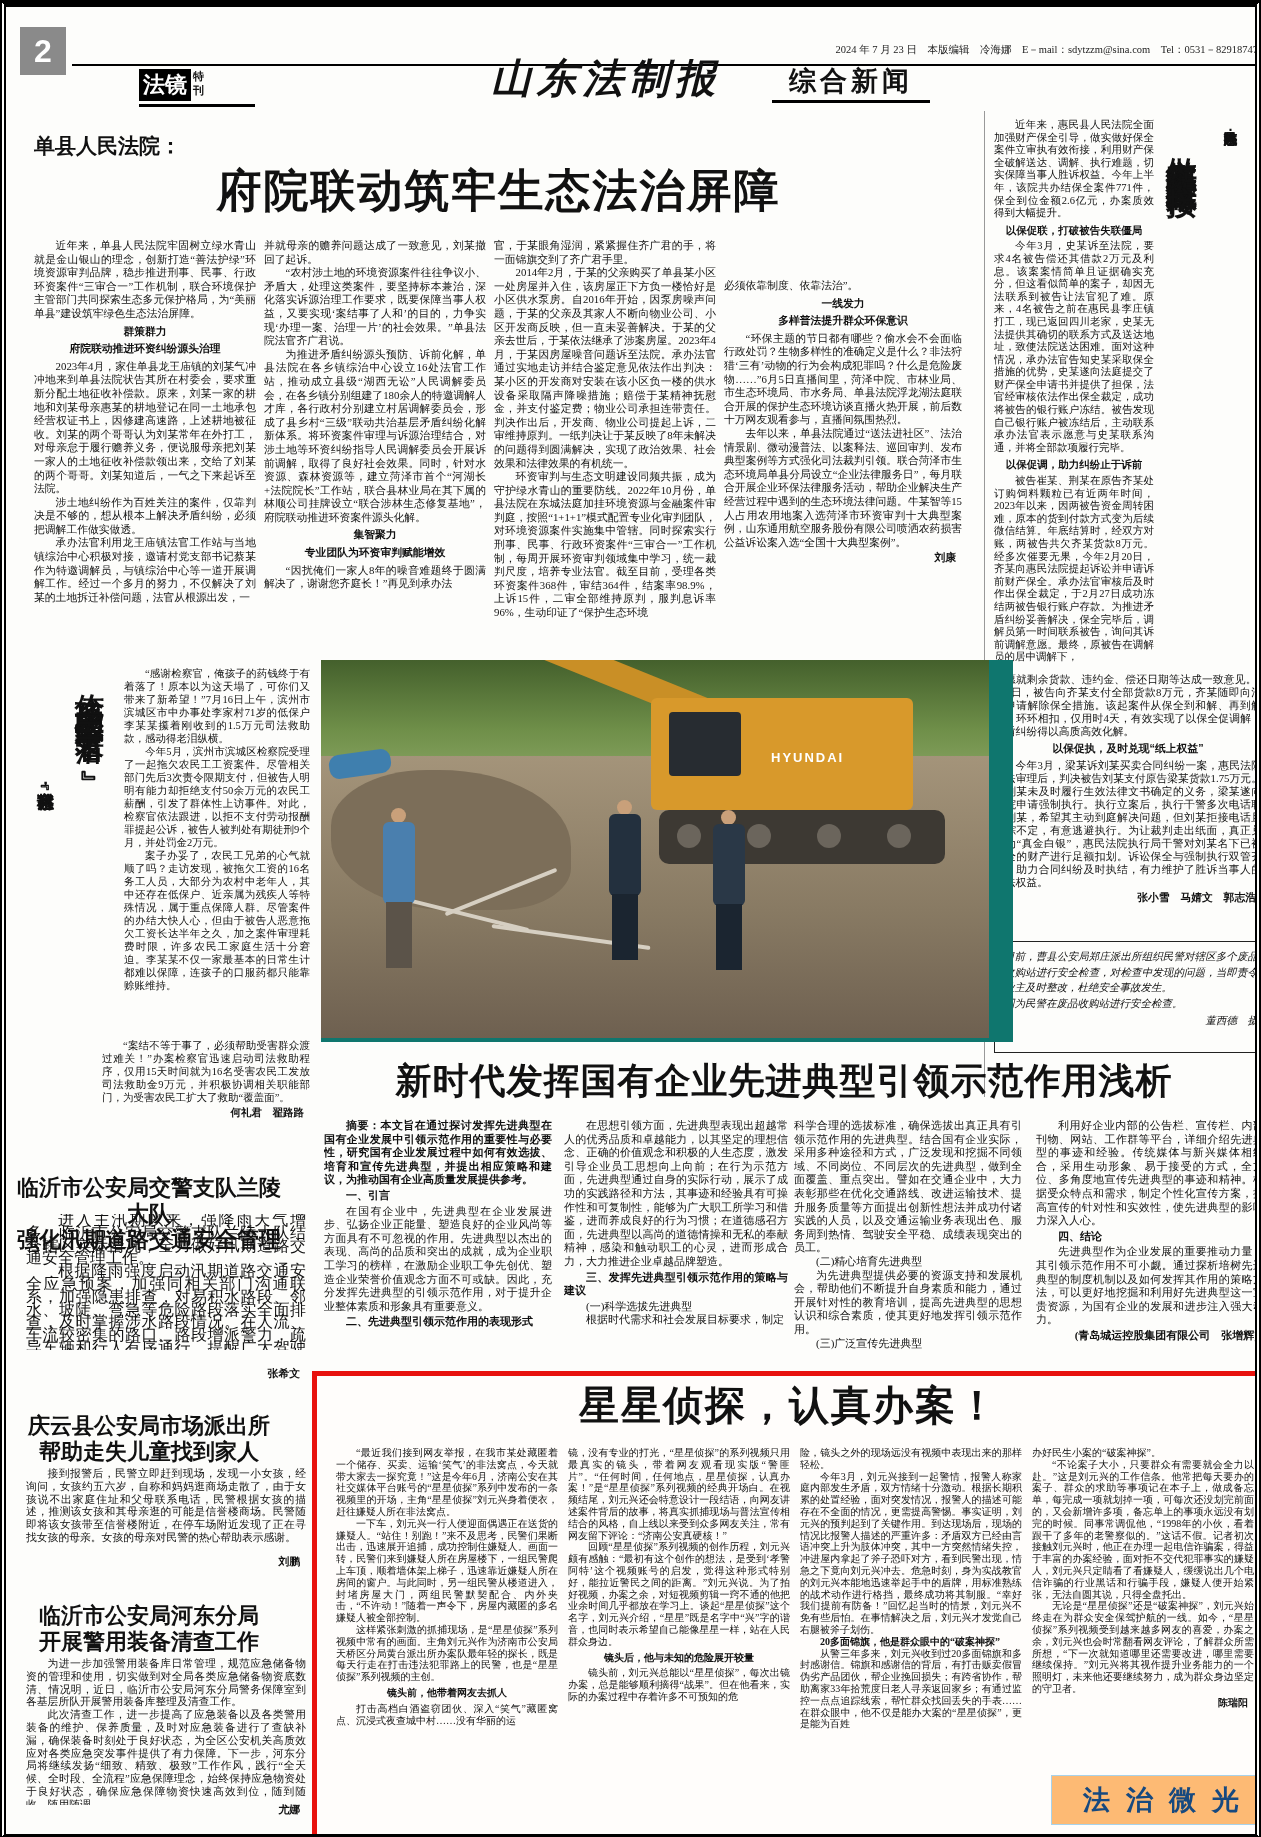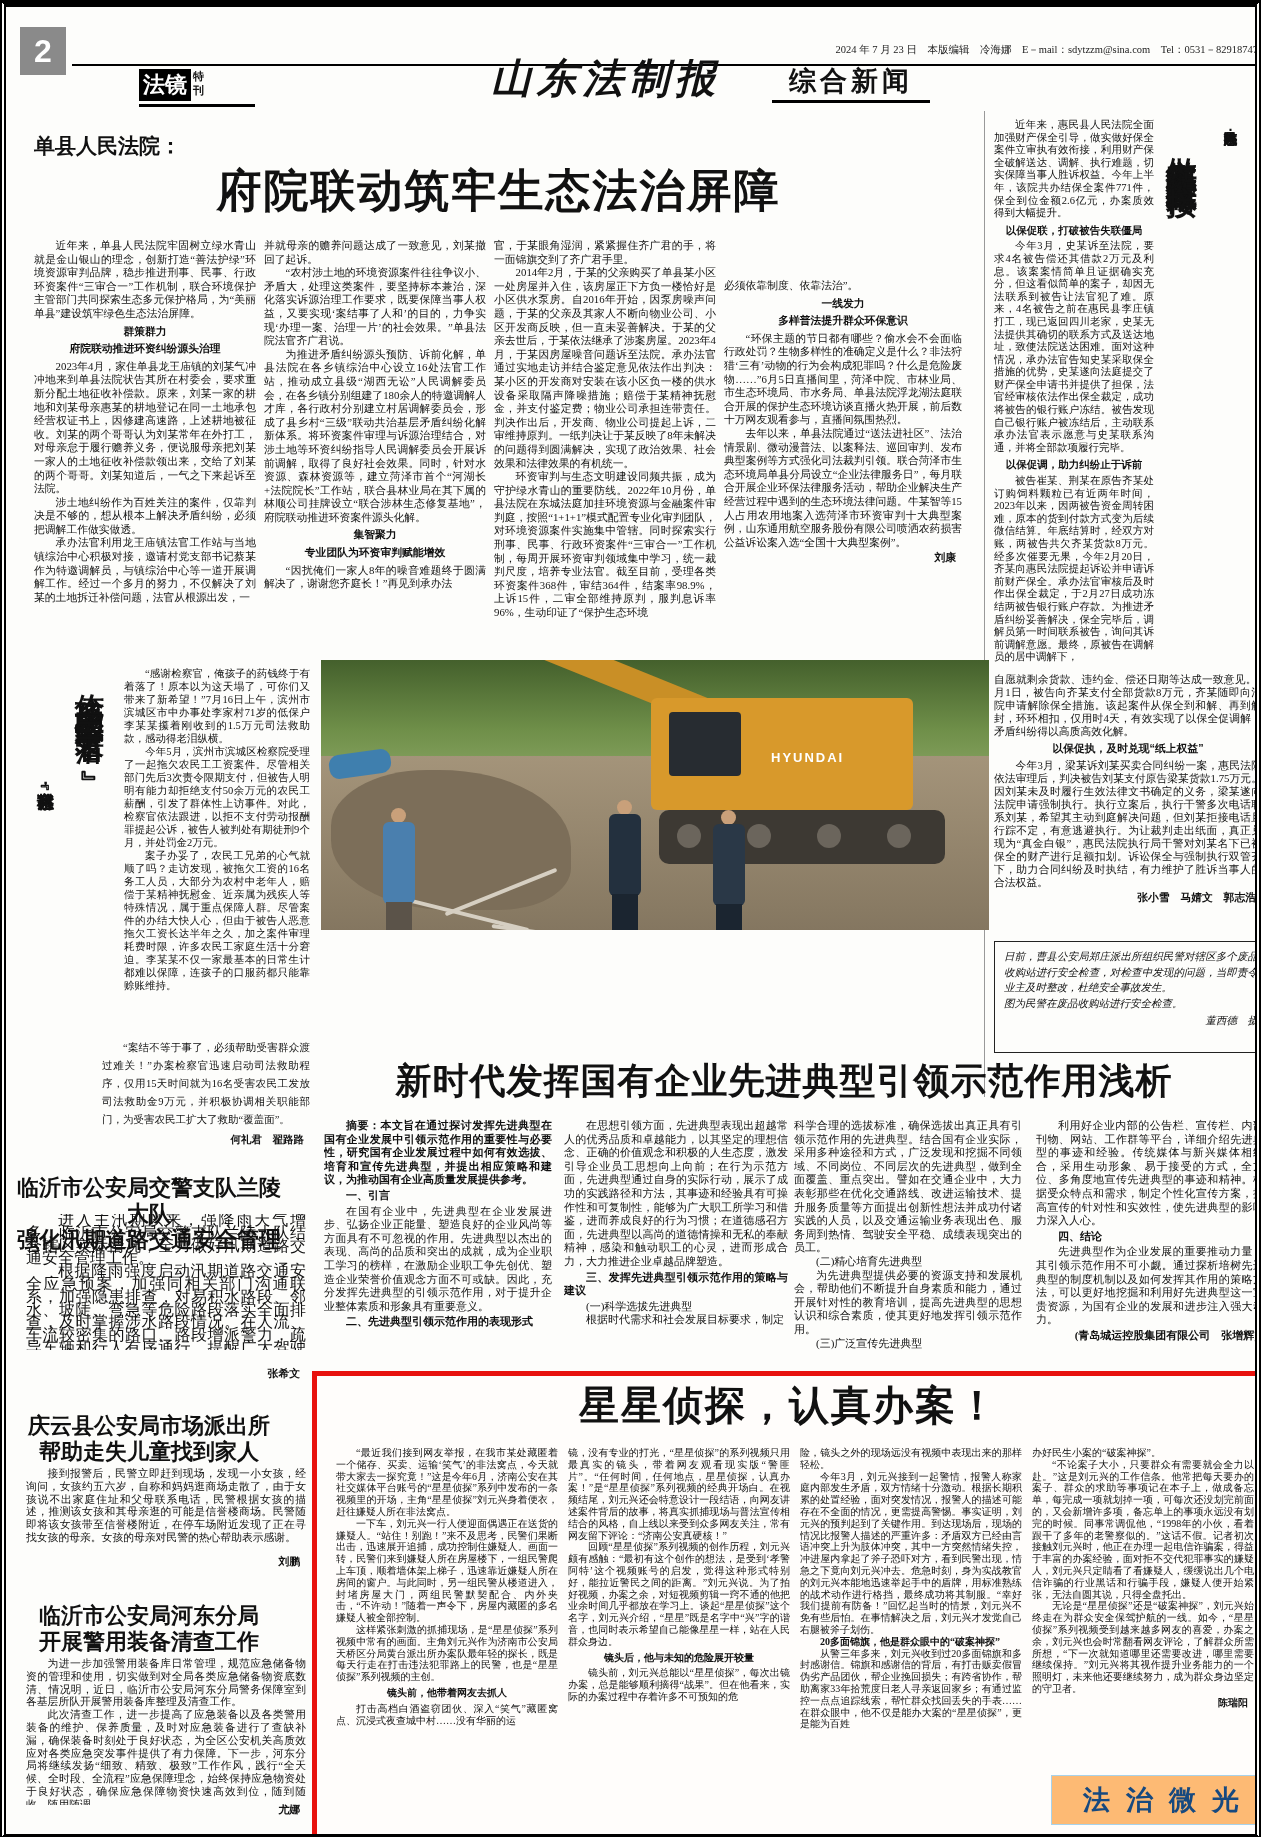--- a/index.html
+++ b/index.html
@@ -37,41 +37,41 @@
   #m-col3{left:488px;top:232px;width:222px;height:420px;}
   #m-col4{left:718px;top:232px;width:238px;height:420px;margin-top:40px;}
   
   #hm-col{left:988px;top:112px;width:160px;height:550px;font-size:10.5px;line-height:12.6px;}
   #hm-cont{left:988px;top:666px;width:268px;height:242px;font-size:10.8px;line-height:13px;}
   #hm-vtitle{left:1150px;top:126px;height:540px;width:46px;font-size:31px;letter-spacing:2px;font-family:"Liberation Serif",serif;}
   #hm-kicker{left:1214px;top:114px;height:260px;width:20px;writing-mode:vertical-rl;text-orientation:upright;font:bold 13.5px/20px "Liberation Sans",sans-serif;}
   #capbox{left:988px;top:934px;width:254px;height:96px;border:1px solid #222;padding:7px 9px;font-size:10.5px;line-height:15.5px;font-style:italic;text-align:justify;}
   #capbox .credit{text-align:right;font-style:italic;margin-top:2px;}
   
-  #photo{left:315px;top:653px;width:668px;height:270px;background:#1d4ed8;overflow:hidden;}
+  #photo{left:315px;top:653px;width:668px;height:382px;background:#0f766e;overflow:hidden;padding-left:24px;}
   #ph-trees{position:absolute;left:0;top:0;width:668px;height:100px;background:linear-gradient(#44602c,#6f8f49 70%,#7f9c59);}
   #ph-ground{position:absolute;left:0;top:96px;width:668px;height:282px;background:linear-gradient(#a4947a,#887a63 55%,#6e6050);}
   #ph-pile{position:absolute;left:10px;top:110px;width:240px;height:140px;background:#7c6e59;border-radius:40% 55% 30% 50%;}
   .stick{position:absolute;background:#d6cfc2;height:4px;border-radius:2px;}
   #ph-pipe{position:absolute;left:8px;top:92px;width:62px;height:24px;background:#3f7fae;border-radius:10px;transform:rotate(-8deg);}
   #ph-arm{position:absolute;left:205px;top:6px;width:200px;height:26px;background:#c98f26;transform:rotate(22deg);}
   #ph-exc{position:absolute;left:330px;top:38px;width:262px;height:112px;background:#d8992b;border-radius:6px;}
   #ph-exc .win{position:absolute;left:18px;top:14px;width:72px;height:64px;background:#272c31;border-radius:4px;}
   #ph-exc .brand{position:absolute;left:120px;top:52px;color:#fff;font:bold 13px "Liberation Sans",sans-serif;letter-spacing:2px;}
   #ph-tracks{position:absolute;left:338px;top:150px;width:286px;height:54px;background:#3d3933;border-radius:10px;}
   .wheel{position:absolute;top:14px;width:24px;height:24px;border-radius:50%;background:#6b655c;}
   .person{position:absolute;}
   .person .head{position:absolute;left:8px;top:0;width:15px;height:15px;border-radius:50%;background:#c9a07a;}
   .person .torso{position:absolute;left:0;top:14px;width:32px;height:82px;border-radius:6px;}
   .person .legs{position:absolute;left:3px;top:94px;width:26px;height:66px;background:#1b2530;}
   
   #gx-kicker{left:24px;top:772px;height:310px;width:30px;writing-mode:vertical-rl;text-orientation:upright;font:bold 17px/30px "Liberation Serif",serif;}
   #gx-vtitle{left:56px;top:664px;height:500px;width:48px;font-size:29px;letter-spacing:4px;}
   #gx-body{left:118px;top:660px;width:186px;height:368px;font-size:10.5px;line-height:13px;}
-  #gx-tail{left:96px;top:1032px;width:208px;height:132px;font-size:10.5px;line-height:18px;}
+  #gx-tail{left:96px;top:1032px;width:208px;height:132px;font-size:10.5px;line-height:13px;}
   
   .ltitle{left:2px;width:282px;font-size:22px;line-height:26px;}
   #jj-title{top:1168px;} #jj-body{left:20px;top:1207px;width:280px;height:136px;font-size:16px;line-height:12.8px;}
   #jj-by{left:190px;top:1360px;width:104px;text-align:right;font-weight:bold;font-size:10.8px;}
   #qy-title{top:1406px;} #qy-body{left:20px;top:1460px;width:280px;height:90px;font-size:10.8px;line-height:12.8px;}
   #qy-by{left:190px;top:1548px;width:104px;text-align:right;font-weight:bold;font-size:10.8px;}
   #hd-title{top:1596px;} #hd-body{left:20px;top:1650px;width:280px;height:148px;font-size:10.8px;line-height:12.8px;}
   #hd-by{left:190px;top:1796px;width:104px;text-align:right;font-weight:bold;font-size:10.8px;}
   
   #es-headline{left:300px;top:1052px;width:956px;text-align:center;font:900 36px/44px "Liberation Serif",serif;letter-spacing:1px;}
@@ -197,21 +197,21 @@
       <div class="torso" style="background:#4a7fae;"></div>
       <div class="legs" style="background:#5b5349;"></div>
     </div>
   </div>
 
   <div class="abs" id="gx-kicker">『感谢检察官，</div>
   <div class="abs vtitle" id="gx-vtitle">俺孩子的药钱终于有着落了！』</div>
   <div class="col" id="gx-body">
       <div class="para">“感谢检察官，俺孩子的药钱终于有着落了！原本以为这天塌了，可你们又带来了新希望！”7月16日上午，滨州市滨城区市中办事处李家村71岁的低保户李某某攥着刚收到的1.5万元司法救助款，感动得老泪纵横。</div>
       <div class="para">今年5月，滨州市滨城区检察院受理了一起拖欠农民工工资案件。尽管相关部门先后3次责令限期支付，但被告人明明有能力却拒绝支付50余万元的农民工薪酬，引发了群体性上访事件。对此，检察官依法跟进，以拒不支付劳动报酬罪提起公诉，被告人被判处有期徒刑9个月，并处罚金2万元。</div>
-      <div class="para">案子办妥了，农民工兄弟的心气就顺了吗？走访发现，被拖欠工资的16名务工人员，大部分为农村中老年人，赔偿于某精神抚慰金、近亲属为残疾人等特殊情况，属于重点保障人群。尽管案件的办结大快人心，但由于被告人恶意拖欠工资长达半年之久，加之案件审理耗费时限，许多农民工家庭生活十分窘迫。李某某不仅一家最基本的日常生计都难以保障，连孩子的口服药都只能靠赊账维持。</div>
+      <div class="para">案子办妥了，农民工兄弟的心气就顺了吗？走访发现，被拖欠工资的16名务工人员，大部分为农村中老年人，其中还存在低保户、近亲属为残疾人等特殊情况，属于重点保障人群。尽管案件的办结大快人心，但由于被告人恶意拖欠工资长达半年之久，加之案件审理耗费时限，许多农民工家庭生活十分窘迫。李某某不仅一家最基本的日常生计都难以保障，连孩子的口服药都只能靠赊账维持。</div>
     </div>
   <div class="col" id="gx-tail">
       <div class="para">“案结不等于事了，必须帮助受害群众渡过难关！”办案检察官迅速启动司法救助程序，仅用15天时间就为16名受害农民工发放司法救助金9万元，并积极协调相关职能部门，为受害农民工扩大了救助“覆盖面”。</div>
       <div class="byline">何礼君　翟路路</div>
     </div>
 
   <div class="abs artitle ltitle" id="jj-title">临沂市公安局交警支队兰陵大队
 强化汛期道路交通安全管理</div>
   <div class="col" id="jj-body">
       <div class="para">进入主汛期以来，强降雨天气增多，临沂市公安局交警支队兰陵大队结合辖区实际情况，全力做好汛期道路交通安全管理工作。</div>

